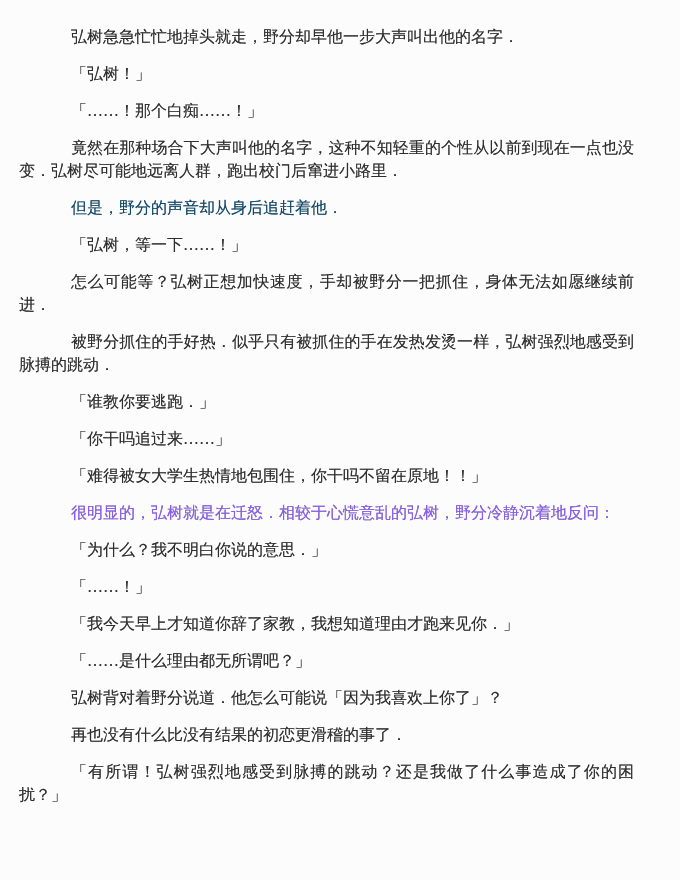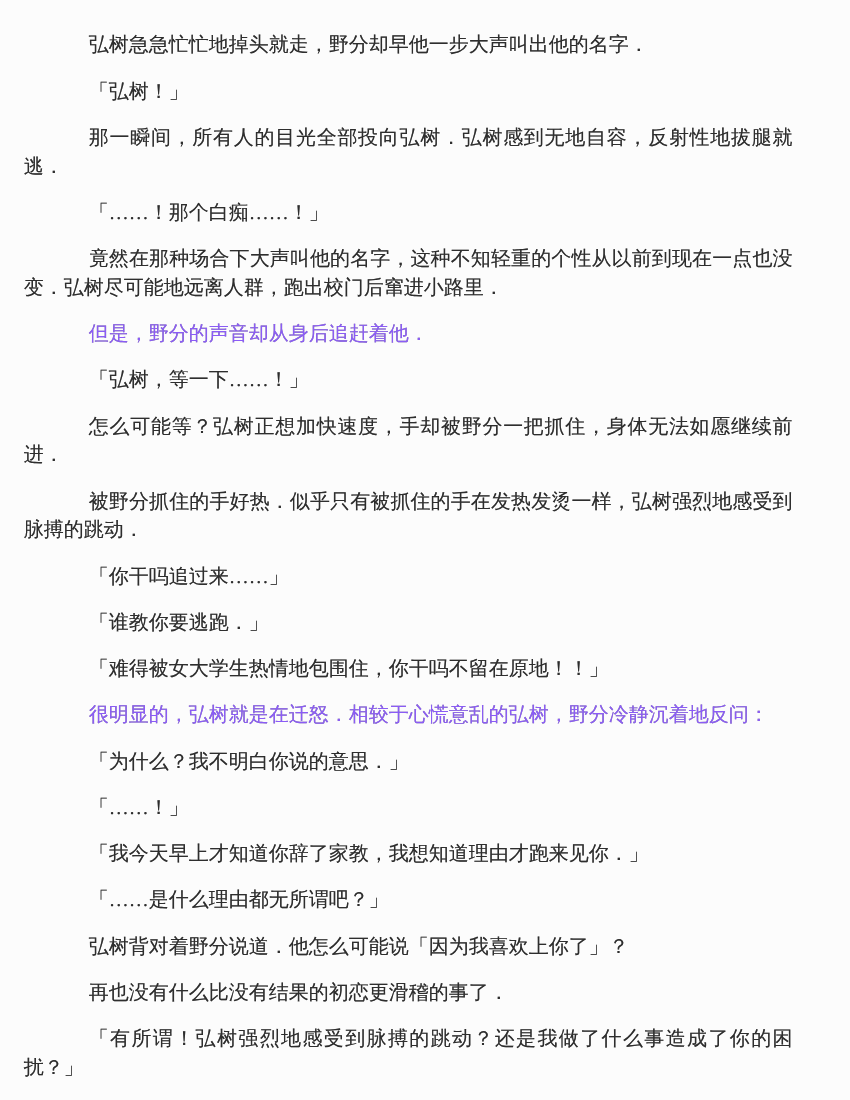--- a/index.html
+++ b/index.html
@@ -32,29 +32,28 @@
     text-shadow: 0 0 0.4px rgba(46,46,46,0.55);
   }
 </style>
 </head>
 <body>
 
 <div class="scan-page" id="scan-page" style="background: rgb(252, 252, 252);">
 
 <p class="para" style="color: rgb(46, 46, 46);">弘树急急忙忙地掉头就走，野分却早他一步大声叫出他的名字．</p>
     <p class="para" style="color: rgb(46, 46, 46);">「弘树！」</p>
-    <p class="para" style="color: rgb(46, 46, 46);">那一瞬间，所有人的目光全部投向弘树．弘树感到无地自容，反射性地拔腿就逃．</p>
     <p class="para" style="color: rgb(46, 46, 46);">「……！那个白痴……！」</p>
     <p class="para" style="color: rgb(46, 46, 46);">竟然在那种场合下大声叫他的名字，这种不知轻重的个性从以前到现在一点也没变．弘树尽可能地远离人群，跑出校门后窜进小路里．</p>
-    <p class="para" style="color: #8b5cf6;">但是，野分的声音却从身后追赶着他．</p>
+    <p class="para" style="color: #0c4a6e;">但是，野分的声音却从身后追赶着他．</p>
     <p class="para" style="color: rgb(46, 46, 46);">「弘树，等一下……！」</p>
     <p class="para" style="color: rgb(46, 46, 46);">怎么可能等？弘树正想加快速度，手却被野分一把抓住，身体无法如愿继续前进．</p>
     <p class="para" style="color: rgb(46, 46, 46);">被野分抓住的手好热．似乎只有被抓住的手在发热发烫一样，弘树强烈地感受到脉搏的跳动．</p>
+    <p class="para" style="color: rgb(46, 46, 46);">「谁教你要逃跑．」</p>
     <p class="para" style="color: rgb(46, 46, 46);">「你干吗追过来……」</p>
-    <p class="para" style="color: rgb(46, 46, 46);">「谁教你要逃跑．」</p>
     <p class="para" style="color: rgb(46, 46, 46);">「难得被女大学生热情地包围住，你干吗不留在原地！！」</p>
     <p class="para" style="color: #8b5cf6;">很明显的，弘树就是在迁怒．相较于心慌意乱的弘树，野分冷静沉着地反问：</p>
     <p class="para" style="color: rgb(46, 46, 46);">「为什么？我不明白你说的意思．」</p>
     <p class="para" style="color: rgb(46, 46, 46);">「……！」</p>
     <p class="para" style="color: rgb(46, 46, 46);">「我今天早上才知道你辞了家教，我想知道理由才跑来见你．」</p>
     <p class="para" style="color: rgb(46, 46, 46);">「……是什么理由都无所谓吧？」</p>
     <p class="para" style="color: rgb(46, 46, 46);">弘树背对着野分说道．他怎么可能说「因为我喜欢上你了」？</p>
     <p class="para" style="color: rgb(46, 46, 46);">再也没有什么比没有结果的初恋更滑稽的事了．</p>
     <p class="para" style="color: rgb(46, 46, 46);">「有所谓！弘树强烈地感受到脉搏的跳动？还是我做了什么事造成了你的困扰？」</p>
   </div>

